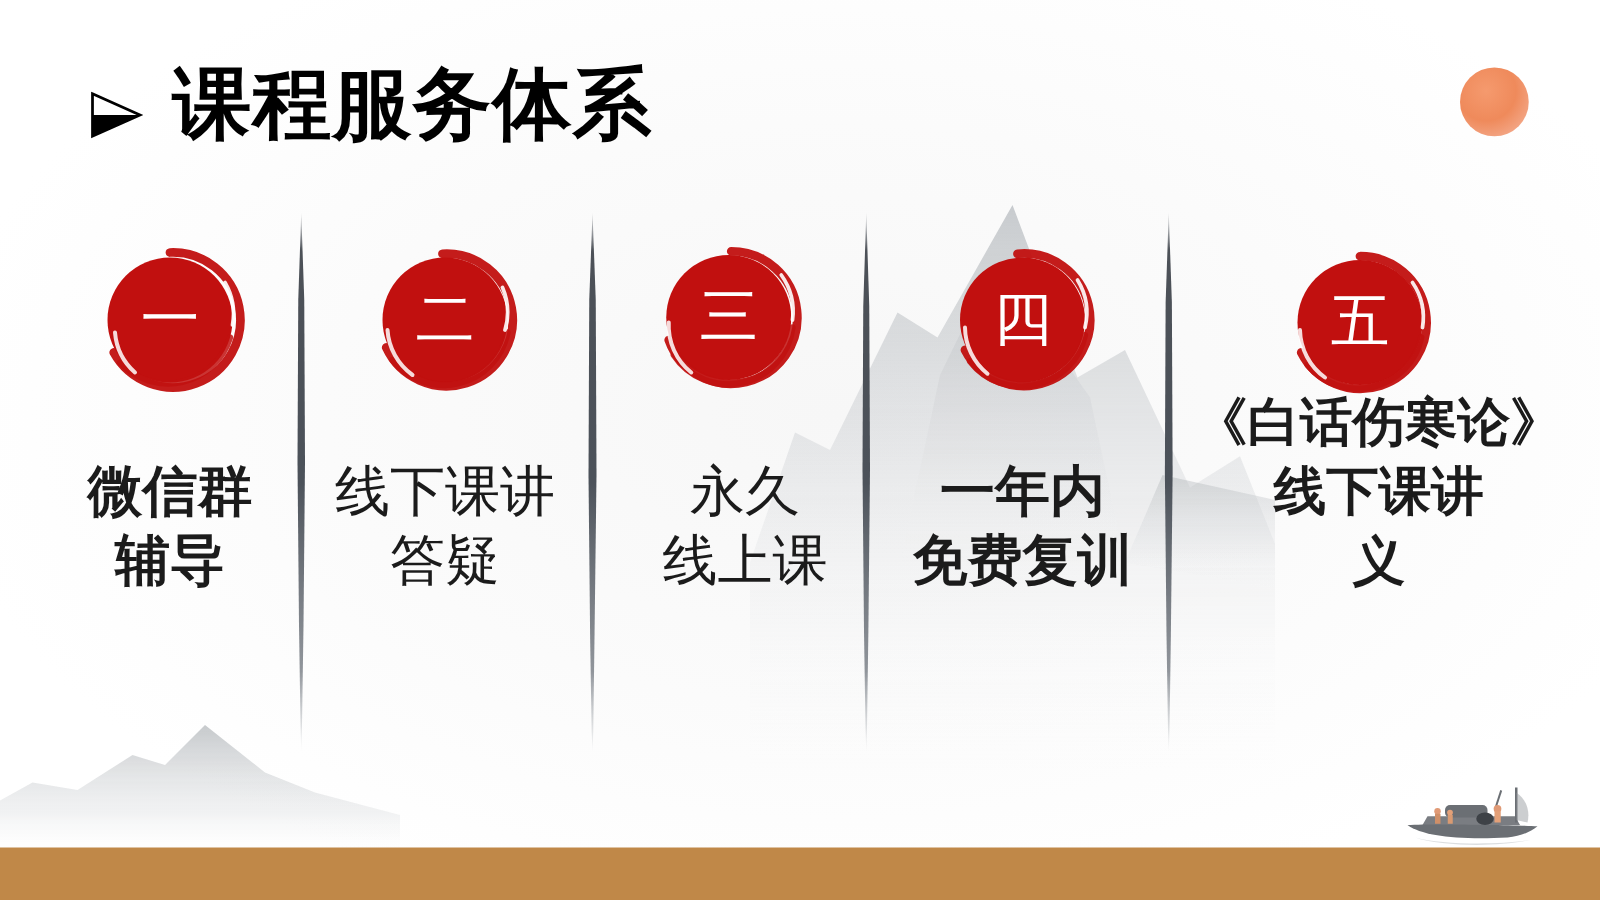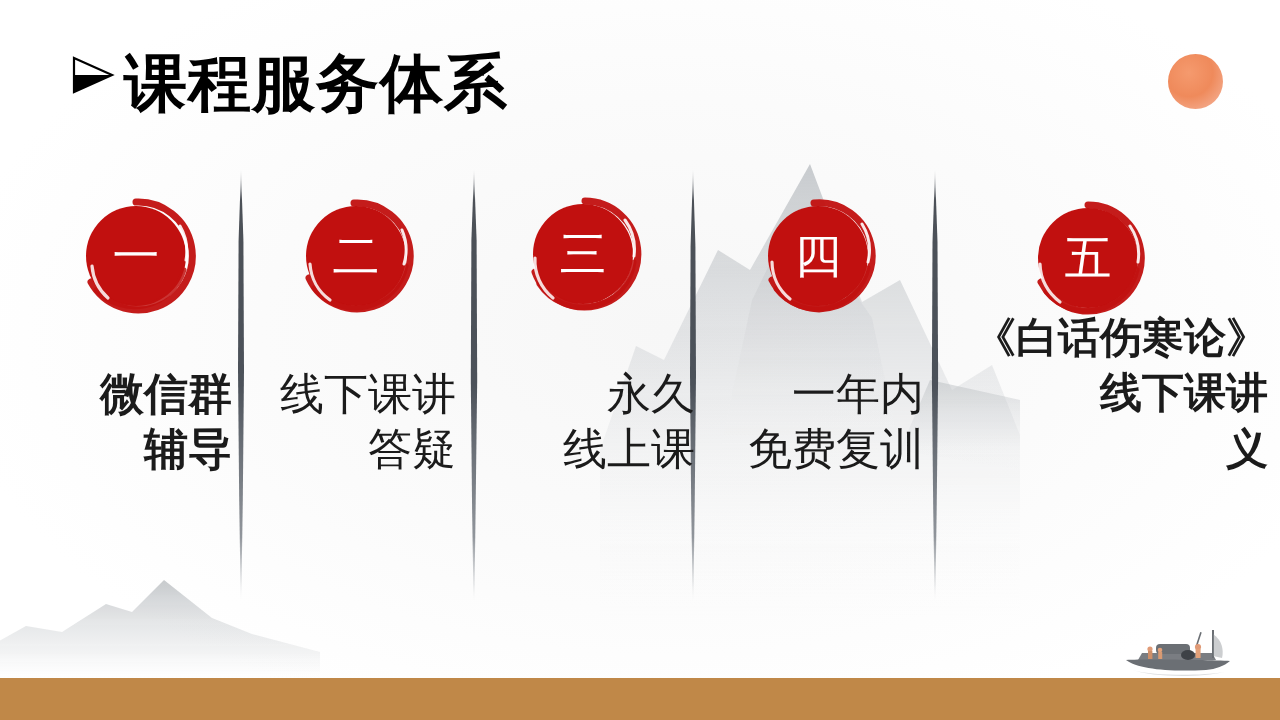--- a/index.html
+++ b/index.html
@@ -32,22 +32,22 @@
     border-radius: 50%;
     background: radial-gradient(circle at 38% 34%, #f59a6e 0%, #ef8a5b 48%, #f3a584 78%, #f8c2ab 100%);
     filter: blur(0.4px);
   }
 
   
   #title-row {
     position: absolute;
     left: 70px; top: 52px;
     display: flex;
-    align-items: flex-start;
-    gap: 8px;
+    align-items: flex-end;
+    gap: 22px;
   }
   #bullet-arrow { width: 46px; height: 46px; display: block; }
   #title-text {
     font-family: "DejaVu Sans", "Liberation Sans", sans-serif;
     font-weight: bold;
     font-size: 63px;
     line-height: 1;
     color: #000000;
     letter-spacing: 1px;
     white-space: nowrap;
@@ -73,21 +73,21 @@
     font-family: "DejaVu Sans", "Liberation Sans", sans-serif;
     font-size: 47px;
     font-weight: 500;
     color: #ffffff;
     line-height: 1;
     padding-bottom: 2px;
     box-sizing: border-box;
   }
   .col-label {
     position: absolute;
-    text-align: right;
+    text-align: center;
     font-family: "DejaVu Serif", "Liberation Serif", serif;
     color: #1b1b1b;
     font-size: 44px;
     line-height: 1.26;
     white-space: pre-line;
   }
   .col-label.wide {
     font-family: "DejaVu Sans", "Liberation Sans", sans-serif;
     font-weight: bold;
     font-size: 42px;
@@ -234,21 +234,21 @@
       <div class="badge-wrap" style="left:44px; top:24px;">
         <svg viewBox="0 0 124 124">
           <circle cx="62" cy="62" r="50" fill="#c1100f"></circle>
           <path d="M58 9 A53 53 0 1 1 16 86" fill="none" stroke="#c1100f" stroke-width="7" stroke-linecap="round" opacity="0.95"></path>
           <path d="M20 95 A52 52 0 0 0 112 74" fill="none" stroke="#c1100f" stroke-width="5" stroke-linecap="round" opacity="0.85"></path>
           <path d="M106 30 A50 50 0 0 1 112 68" fill="none" stroke="#ffffff" stroke-width="3" stroke-linecap="round" opacity="0.9"></path>
           <path d="M16 68 A48 48 0 0 0 34 105" fill="none" stroke="#ffffff" stroke-width="3.2" stroke-linecap="round" opacity="0.85"></path>
         </svg>
         <div class="badge-num">四</div>
       </div>
-      <div class="col-label" style="left:0; top:196px; width:212px;">一年内
+      <div class="col-label" style="left:0; top:196px; width:212px;font-weight:bold;">一年内
 免费复训</div>
     </div>
 
     <div class="col" style="left:938px; width:330px;">
       <div class="badge-wrap" style="left:88px; top:26px;">
         <svg viewBox="0 0 124 124">
           <circle cx="62" cy="62" r="50" fill="#c1100f"></circle>
           <path d="M62 9 A53 53 0 1 1 15 86" fill="none" stroke="#c1100f" stroke-width="7" stroke-linecap="round" opacity="0.95"></path>
           <path d="M20 96 A52 52 0 0 0 111 74" fill="none" stroke="#c1100f" stroke-width="5" stroke-linecap="round" opacity="0.85"></path>
           <path d="M104 30 A50 50 0 0 1 112 66" fill="none" stroke="#ffffff" stroke-width="3" stroke-linecap="round" opacity="0.9"></path>

